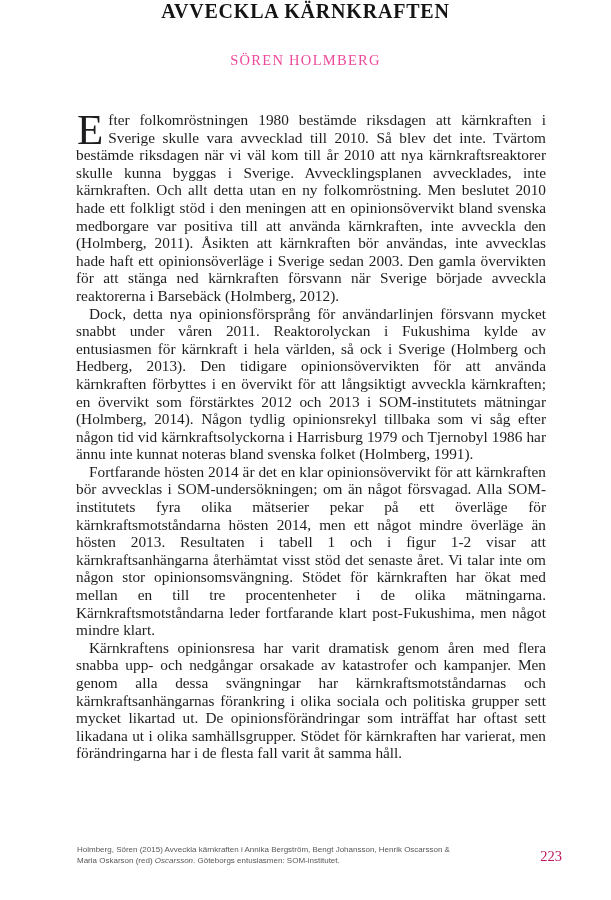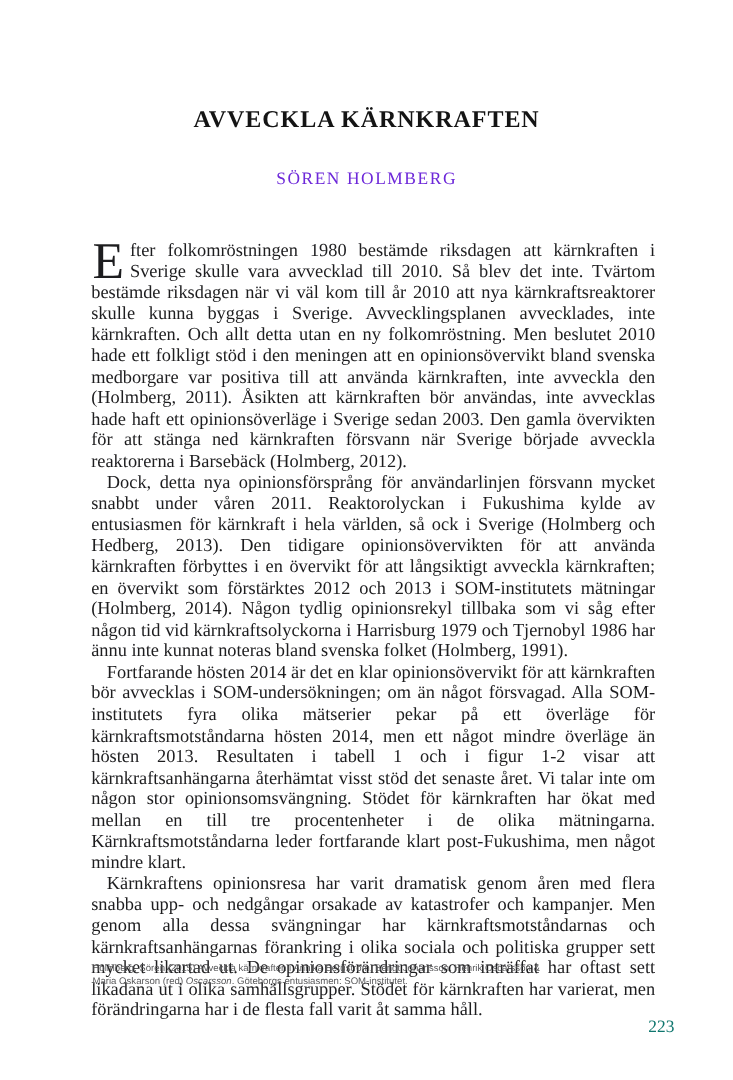--- a/index.html
+++ b/index.html
@@ -9,65 +9,64 @@
     height: 900px;
     margin: 0 auto;
     background: #ffffff;
     font-family: "Liberation Serif", serif;
     color: #1d1d1f;
     overflow: hidden;
     box-sizing: border-box;
   }
   .title {
     margin: 0;
-    padding-top: 89px;
     text-align: center;
     font-size: 20px;
     font-weight: bold;
     letter-spacing: 0.8px;
     color: #141414;
   }
   .author {
     margin-top: 29px;
     text-align: center;
     font-size: 14.5px;
     letter-spacing: 1.3px;
-    color: #6d28d9;
+    color: #ec4899;
   }
   .bodytext {
     margin: 42px 65px 0 76px;
     text-align: justify;
     font-size: 15.3px;
     line-height: 17.6px;
   }
   .bodytext p { margin: 0; padding: 0; }
   .bodytext p.indented { text-indent: 13px; font-family: Liberation Serif, serif; }
   .dropcap {
     float: left;
     font-size: 43px;
     line-height: 33px;
     padding: 2px 5px 0 1px;
     color: #1d1d1f;
   }
   .footer-citation {
     position: absolute;
     left: 77px;
-    top: 802px;
+    top: 845px;
     width: 385px;
     font-family: "Liberation Sans", sans-serif;
     font-size: 8px;
     line-height: 10.5px;
     color: #58585a;
   }
   .page-number {
     position: absolute;
     right: 49px;
     top: 848px;
     font-size: 14.5px;
-    color: #0f766e;
+    color: #be185d;
   }
 </style>
 </head>
 <body>
 
 <div class="page">
 
   <h1 class="title">AVVECKLA KÄRNKRAFTEN</h1>
 
   <div class="author">SÖREN HOLMBERG</div>

